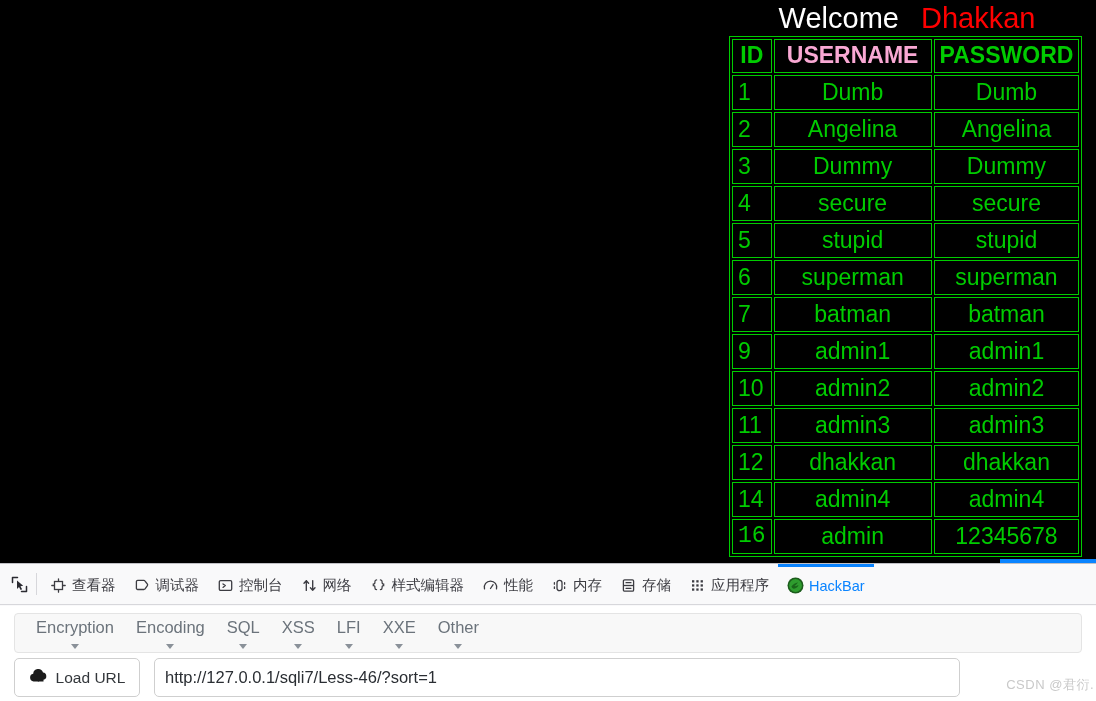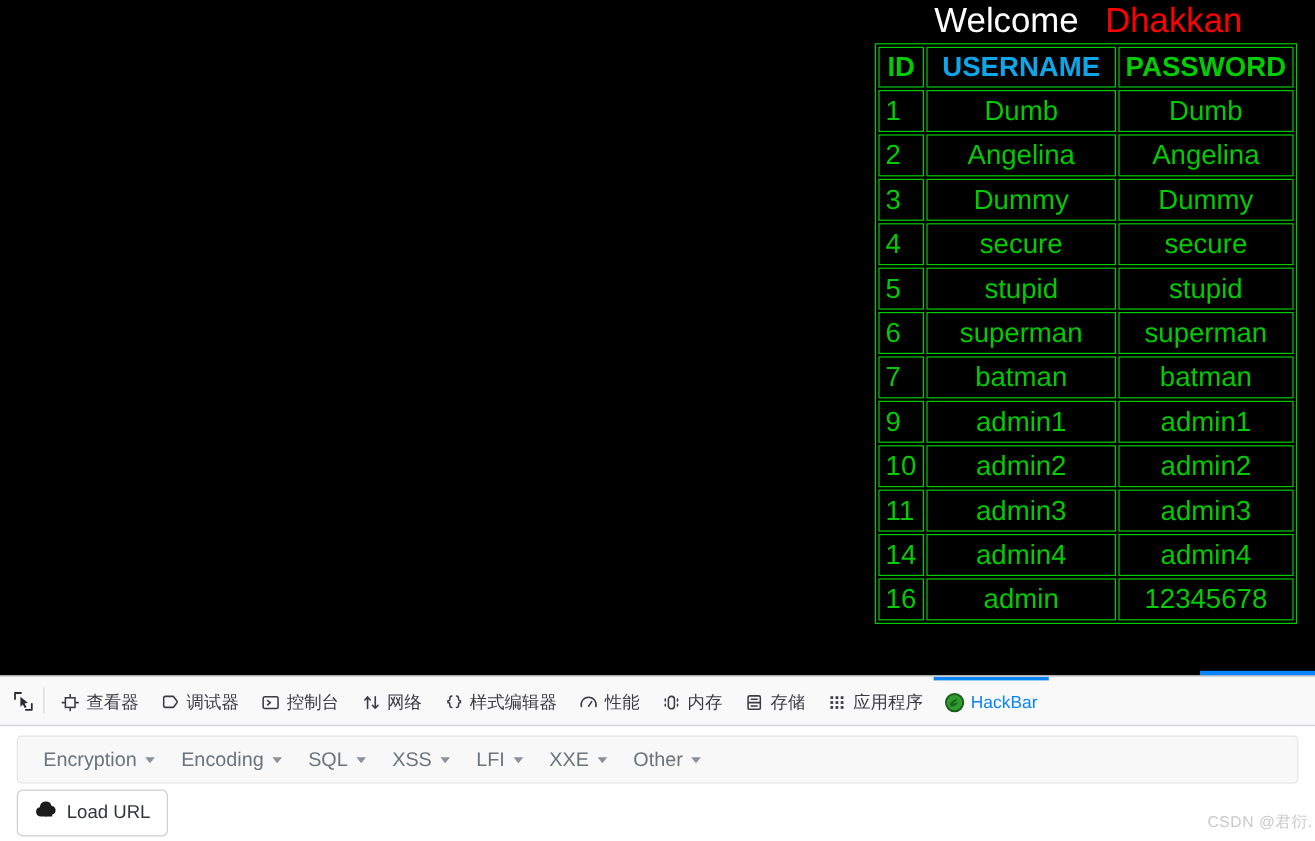--- a/index.html
+++ b/index.html
@@ -185,20 +185,21 @@
   }
   .hb-menu-item {
     display: flex;
     align-items: center;
     gap: 7px;
     padding: 6px 11px;
     font-size: 16.5px;
     color: #6b737b;
     cursor: pointer;
     white-space: nowrap;
+    flex-direction: column;
   }
   .hb-caret {
     width: 0;
     height: 0;
     border-left: 4.5px solid transparent;
     border-right: 4.5px solid transparent;
     border-top: 5px solid #8a9199;
   }
 
   #hackbar-actionbar {
@@ -267,21 +268,21 @@
 
   <table id="result-table" style="border-color: rgb(0, 204, 0); color: rgb(0, 204, 0);">
     <colgroup>
       <col class="col-id">
         <col class="col-user">
         <col class="col-pass">
     </colgroup>
     <thead>
       <tr>
         <th style="border-color: rgb(0, 204, 0); color: rgb(0, 204, 0);">ID</th>
-        <th style="border-color: rgb(0, 204, 0); color: #0ea5e9;">USERNAME</th>
+        <th style="border-color: rgb(0, 204, 0); color: #f9a8d4;">USERNAME</th>
         <th style="border-color: rgb(0, 204, 0); color: rgb(0, 204, 0);">PASSWORD</th>
       </tr>
     </thead>
     <tbody id="result-table-body">
         <tr>
           <td class="cell-id" style="border-color: rgb(0, 204, 0); color: rgb(0, 204, 0);">1</td>
           <td class="cell-username" style="border-color: rgb(0, 204, 0); color: rgb(0, 204, 0);">Dumb</td>
           <td class="cell-password" style="border-color: rgb(0, 204, 0); color: rgb(0, 204, 0);">Dumb</td>
         </tr>
         <tr>
@@ -323,26 +324,31 @@
           <td class="cell-id" style="border-color: rgb(0, 204, 0); color: rgb(0, 204, 0);">10</td>
           <td class="cell-username" style="border-color: rgb(0, 204, 0); color: rgb(0, 204, 0);">admin2</td>
           <td class="cell-password" style="border-color: rgb(0, 204, 0); color: rgb(0, 204, 0);">admin2</td>
         </tr>
         <tr>
           <td class="cell-id" style="border-color: rgb(0, 204, 0); color: rgb(0, 204, 0);">11</td>
           <td class="cell-username" style="border-color: rgb(0, 204, 0); color: rgb(0, 204, 0);">admin3</td>
           <td class="cell-password" style="border-color: rgb(0, 204, 0); color: rgb(0, 204, 0);">admin3</td>
         </tr>
         <tr>
+          <td class="cell-id" style="border-color: rgb(0, 204, 0); color: rgb(0, 204, 0);">12</td>
+          <td class="cell-username" style="border-color: rgb(0, 204, 0); color: rgb(0, 204, 0);">dhakkan</td>
+          <td class="cell-password" style="border-color: rgb(0, 204, 0); color: rgb(0, 204, 0);">dhakkan</td>
+        </tr>
+        <tr>
           <td class="cell-id" style="border-color: rgb(0, 204, 0); color: rgb(0, 204, 0);">14</td>
           <td class="cell-username" style="border-color: rgb(0, 204, 0); color: rgb(0, 204, 0);">admin4</td>
           <td class="cell-password" style="border-color: rgb(0, 204, 0); color: rgb(0, 204, 0);">admin4</td>
         </tr>
         <tr>
-          <td class="cell-id" style="border-color: rgb(0, 204, 0); color: rgb(0, 204, 0);">16</td>
+          <td class="cell-id" style="border-color: rgb(0, 204, 0); color: rgb(0, 204, 0); font-family: Liberation Mono, monospace;">16</td>
           <td class="cell-username" style="border-color: rgb(0, 204, 0); color: rgb(0, 204, 0);">admin</td>
           <td class="cell-password" style="border-color: rgb(0, 204, 0); color: rgb(0, 204, 0);">12345678</td>
         </tr>
       </tbody>
   </table>
 
   <div id="page-scrollbar-track">
       <div style="position: absolute; right: 0px; top: 3px; width: 96px; height: 7px; background: rgb(10, 132, 255);"></div>
     </div>
 </div>
@@ -508,17 +514,18 @@
     <div id="hackbar-actionbar">
       <div id="load-url-button">
         <span>
           <svg width="19" height="16" viewBox="0 0 19 16">
             <path d="M4.6 13.4A3.9 3.9 0 014.2 5.7 5 5 0 0114 4.6a3.6 3.6 0 01.5 7.1v1.7z" fill="#1b1b1b"></path>
             <path d="M9.4 6.2v5.4M9.4 12.6l-2.9-3h5.8z" stroke="#1b1b1b" stroke-width="1.6" fill="#1b1b1b" stroke-linejoin="round"></path>
           </svg>
         </span>
         <span>Load URL</span>
       </div>
+      <input id="url-input" type="text" value="http://127.0.0.1/sqli7/Less-46/?sort=1" placeholder="URL" style="">
     </div>
   </div>
 </div>
 
 <div id="csdn-watermark">CSDN @君衍.</div>
 
 </body></html>

